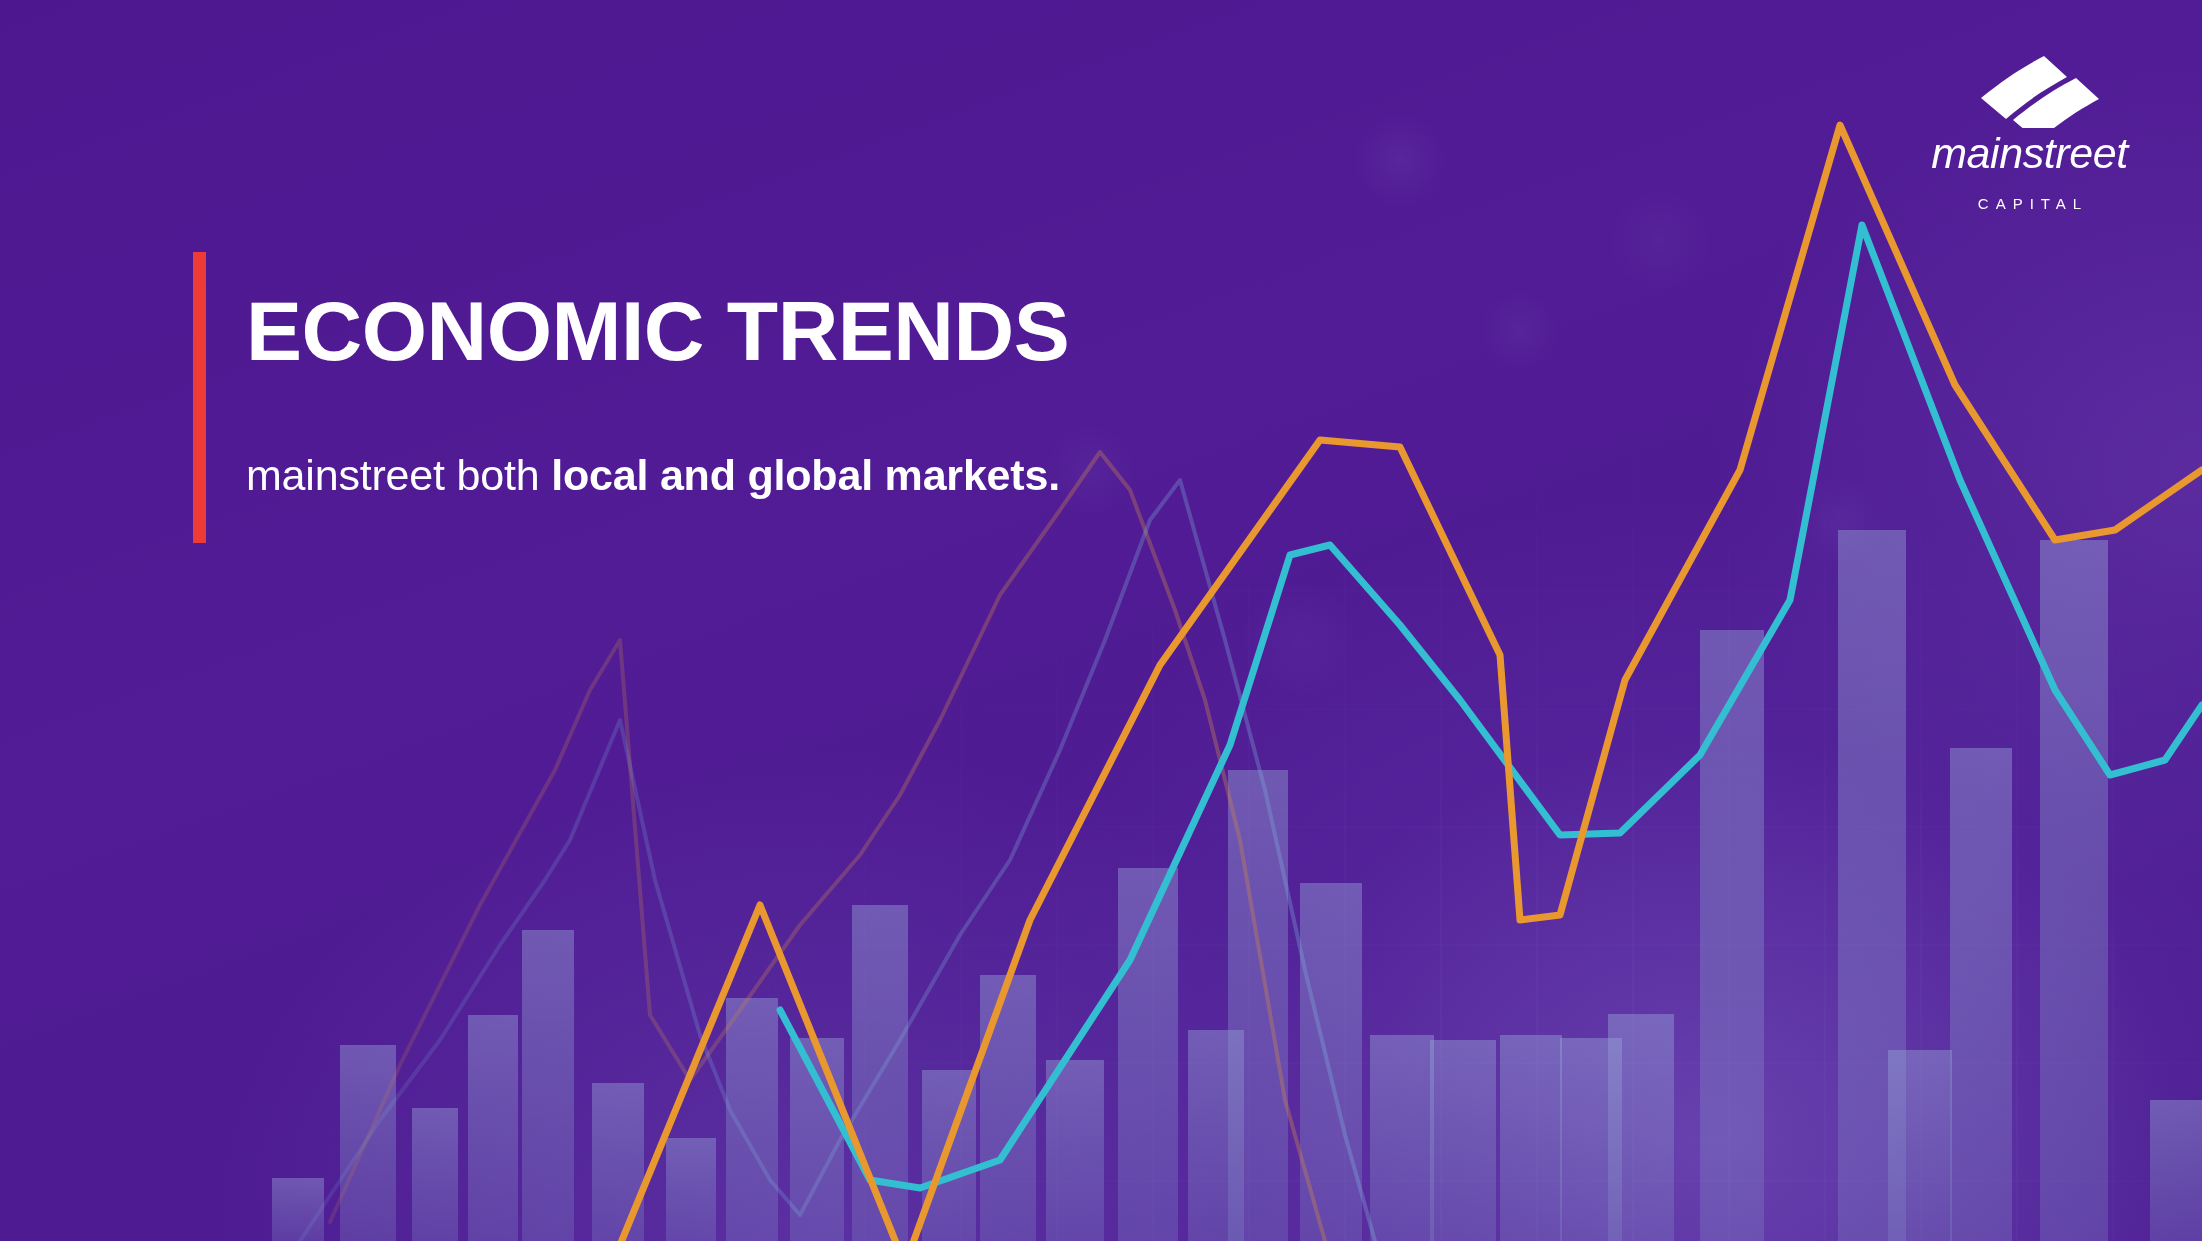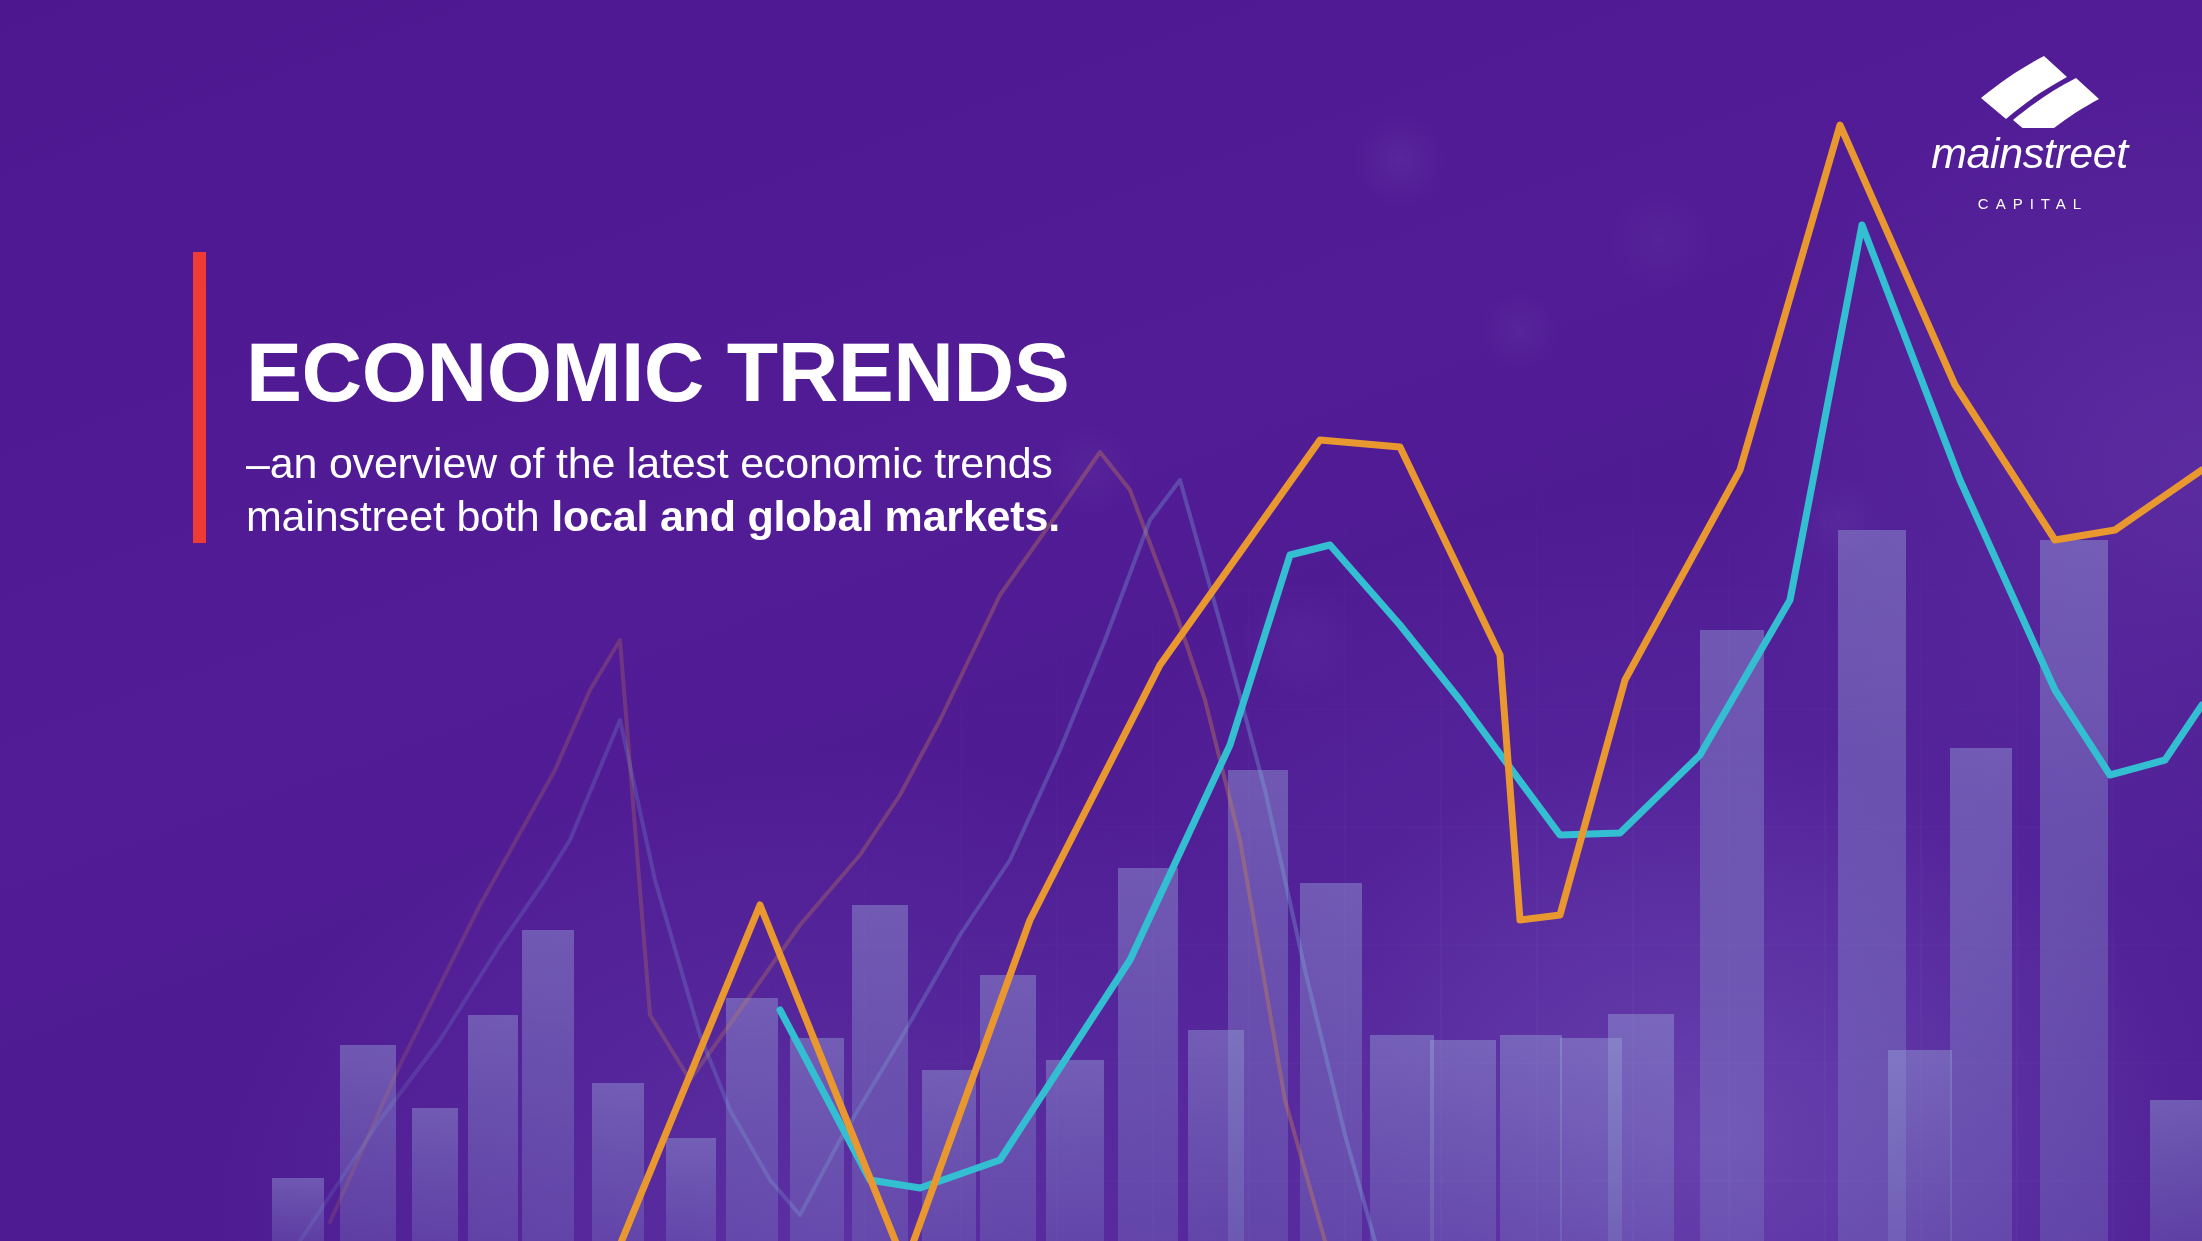--- a/index.html
+++ b/index.html
@@ -47,21 +47,21 @@
   }
 
   .chart-svg{position:absolute; inset:0; width:2202px; height:1241px;}
 
   
   .headline{
     position:absolute;
     left:193px;
     top:252px;
     display:flex;
-    align-items:flex-end;
+    align-items:center;
   }
   .accent-bar{
     width:13px;
     min-height:291px;
     background:#ef3b36;
     flex:0 0 auto;
   }
   .headline-text{ padding-left:40px; }
 
   .title{
@@ -179,21 +179,21 @@
         <polyline points="780,1010 870,1180 920,1188 1000,1160 1130,960 1230,745 1290,555 1330,545 1400,625 1460,700 1560,835 1620,833 1700,755 1790,600 1862,225 1960,480 2055,690 2110,775 2165,760 2202,705" fill="none" stroke="#33bed2" stroke-width="7" stroke-opacity="1" stroke-linejoin="round" stroke-linecap="round"></polyline>
         <polyline points="620,1245 760,905 905,1265 1030,920 1160,665 1320,440 1400,447 1500,655 1520,920 1560,915 1625,680 1740,470 1840,125 1955,385 2055,540 2115,530 2202,470" fill="none" stroke="#e8982e" stroke-width="7" stroke-opacity="1" stroke-linejoin="round" stroke-linecap="round"></polyline>
       </g>
   </svg>
 
   <div class="headline">
     <div class="accent-bar"></div>
     <div class="headline-text">
       <h1 class="title">ECONOMIC TRENDS</h1>
       <p class="subtitle">
-        <span>–an overview of the latest economic trends</span><br>
+        <br>
         <span>mainstreet both </span><span class="strong">local and global markets.</span>
       </p>
     </div>
   </div>
 
   <div class="logo">
     <svg class="logo-mark" viewBox="0 0 225 78">
       <path d="M64 48 C 86 30, 104 18, 127 6 L 150 27 C 128 39, 110 51, 89 69 Z" fill="#ffffff"></path>
       <path d="M96 70 C 118 52, 136 40, 159 28 L 182 49 C 160 61, 142 73, 121 91 Z" fill="#ffffff"></path>
     </svg>

